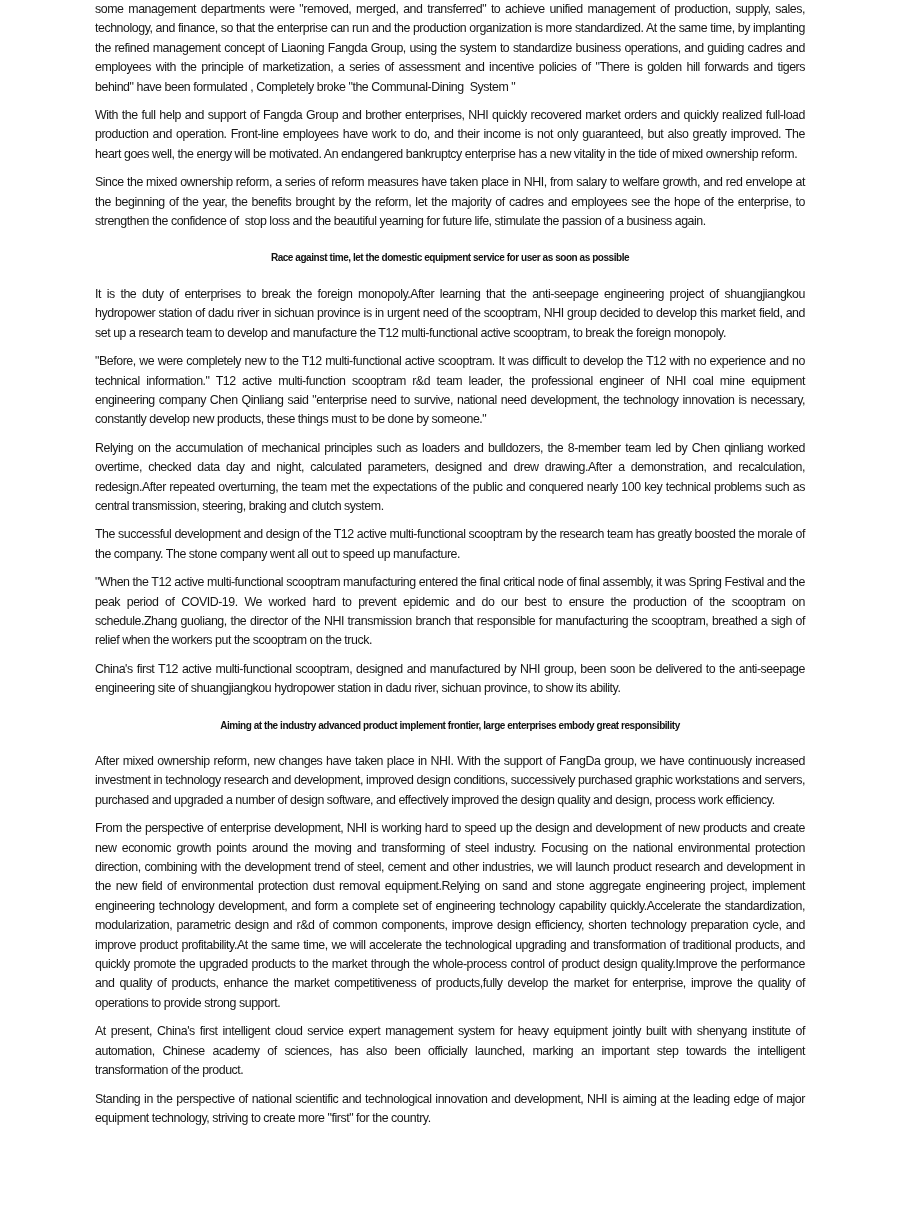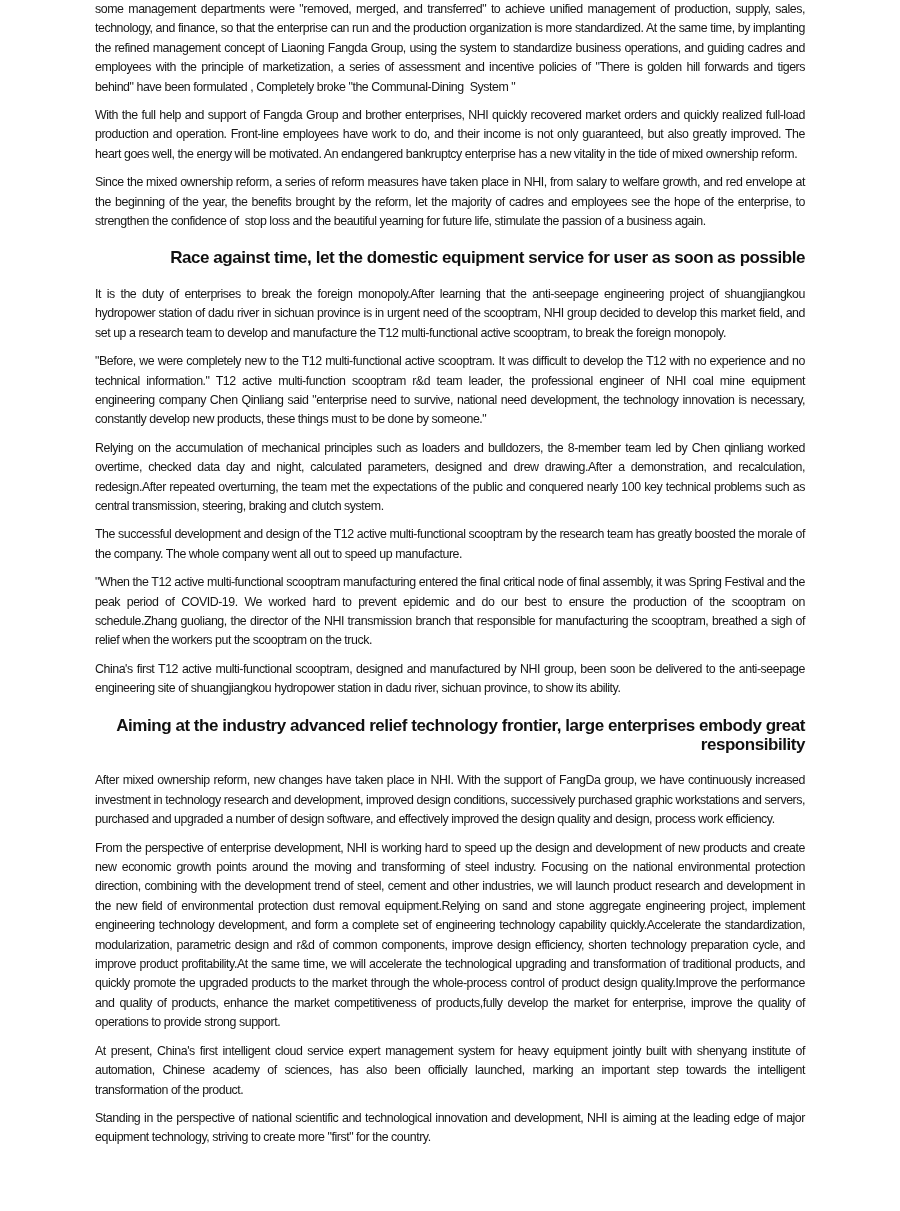--- a/index.html
+++ b/index.html
@@ -23,39 +23,39 @@
     line-height: 19.4px;
     letter-spacing: -0.45px;
     color: #161616;
   }
   .page p {
     margin: 0 0 9px 0;
     text-align: justify;
     text-justify: inter-word;
   }
   .page h2 {
-    font-size: 17px;
+    font-size: 10px;
     font-weight: bold;
     margin: 17px 0 17px 0;
-    text-align: right;
+    text-align: center;
     color: #111111;
   }
 </style>
 </head>
 <body>
 
 <div class="page">
   <p>some management departments were "removed, merged, and transferred" to achieve unified management of production, supply, sales, technology, and finance, so that the enterprise can run and the production organization is more standardized. At the same time, by implanting the refined management concept of Liaoning Fangda Group, using the system to standardize business operations, and guiding cadres and employees with the principle of marketization, a series of assessment and incentive policies of "There is golden hill forwards and tigers behind" have been formulated , Completely broke "the Communal-Dining &nbsp;System "</p>
   <p>With the full help and support of Fangda Group and brother enterprises, NHI quickly recovered market orders and quickly realized full-load production and operation. Front-line employees have work to do, and their income is not only guaranteed, but also greatly improved. The heart goes well, the energy will be motivated. An endangered bankruptcy enterprise has a new vitality in the tide of mixed ownership reform.</p>
   <p>Since the mixed ownership reform, a series of reform measures have taken place in NHI, from salary to welfare growth, and red envelope at the beginning of the year, the benefits brought by the reform, let the majority of cadres and employees see the hope of the enterprise, to strengthen the confidence of &nbsp;stop loss and the beautiful yearning for future life, stimulate the passion of a business again.</p>
   <h2>Race against time, let the domestic equipment service for user as soon as possible</h2>
   <p>It is the duty of enterprises to break the foreign monopoly.After learning that the anti-seepage engineering project of shuangjiangkou hydropower station of dadu river in sichuan province is in urgent need of the scooptram, NHI group decided to develop this market field, and set up a research team to develop and manufacture the T12 multi-functional active scooptram, to break the foreign monopoly.</p>
   <p>"Before, we were completely new to the T12 multi-functional active scooptram. It was difficult to develop the T12 with no experience and no technical information." T12 active multi-function scooptram r&amp;d team leader, the professional engineer of NHI coal mine equipment engineering company Chen Qinliang said "enterprise need to survive, national need development, the technology innovation is necessary, constantly develop new products, these things must to be done by someone."</p>
   <p>Relying on the accumulation of mechanical principles such as loaders and bulldozers, the 8-member team led by Chen qinliang worked overtime, checked data day and night, calculated parameters, designed and drew drawing.After a demonstration, and recalculation, redesign.After repeated overturning, the team met the expectations of the public and conquered nearly 100 key technical problems such as central transmission, steering, braking and clutch system.</p>
-  <p>The successful development and design of the T12 active multi-functional scooptram by the research team has greatly boosted the morale of the company. The whole company went all out to speed up manufacture.</p>
+  <p>The successful development and design of the T12 active multi-functional scooptram by the research team has greatly boosted the morale of the company. The stone company went all out to speed up manufacture.</p>
   <p>"When the T12 active multi-functional scooptram manufacturing entered the final critical node of final assembly, it was Spring Festival and the peak period of COVID-19. We worked hard to prevent epidemic and do our best to ensure the production of the scooptram on schedule.Zhang guoliang, the director of the NHI transmission branch that responsible for manufacturing the scooptram, breathed a sigh of relief when the workers put the scooptram on the truck.</p>
   <p>China's first T12 active multi-functional scooptram, designed and manufactured by NHI group, been soon be delivered to the anti-seepage engineering site of shuangjiangkou hydropower station in dadu river, sichuan province, to show its ability.</p>
-  <h2>Aiming at the industry advanced relief technology frontier, large enterprises embody great responsibility</h2>
+  <h2>Aiming at the industry advanced product implement frontier, large enterprises embody great responsibility</h2>
   <p>After mixed ownership reform, new changes have taken place in NHI. With the support of FangDa group, we have continuously increased investment in technology research and development, improved design conditions, successively purchased graphic workstations and servers, purchased and upgraded a number of design software, and effectively improved the design quality and design, process work efficiency.</p>
   <p>From the perspective of enterprise development, NHI is working hard to speed up the design and development of new products and create new economic growth points around the moving and transforming of steel industry. Focusing on the national environmental protection direction, combining with the development trend of steel, cement and other industries, we will launch product research and development in the new field of environmental protection dust removal equipment.Relying on sand and stone aggregate engineering project, implement engineering technology development, and form a complete set of engineering technology capability quickly.Accelerate the standardization, modularization, parametric design and r&amp;d of common components, improve design efficiency, shorten technology preparation cycle, and improve product profitability.At the same time, we will accelerate the technological upgrading and transformation of traditional products, and quickly promote the upgraded products to the market through the whole-process control of product design quality.Improve the performance and quality of products, enhance the market competitiveness of products,fully develop the market for enterprise, improve the quality of operations to provide strong support.</p>
   <p>At present, China's first intelligent cloud service expert management system for heavy equipment jointly built with shenyang institute of automation, Chinese academy of sciences, has also been officially launched, marking an important step towards the intelligent transformation of the product.</p>
   <p>Standing in the perspective of national scientific and technological innovation and development, NHI is aiming at the leading edge of major equipment technology, striving to create more "first" for the country.</p>
 </div>
 
 </body></html>

